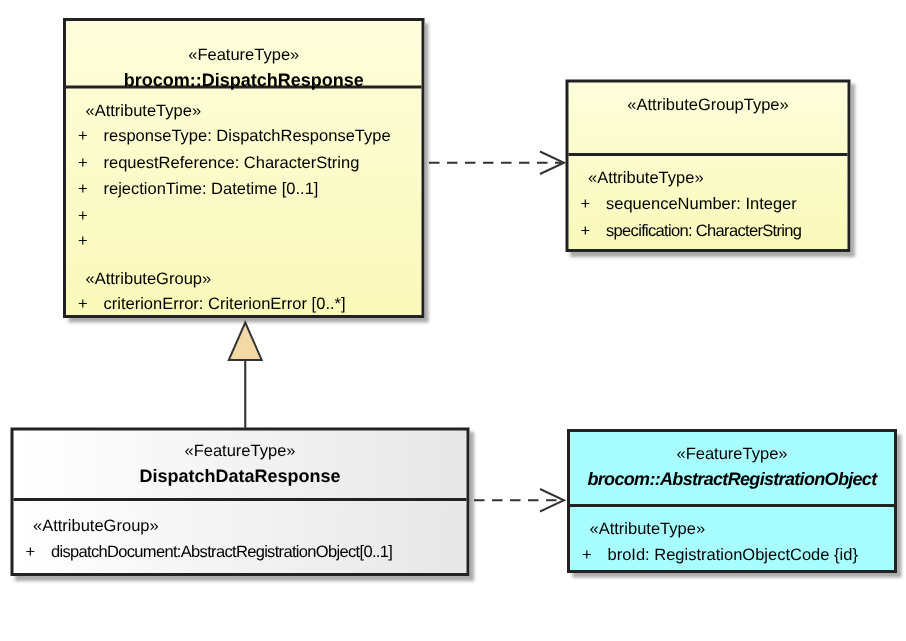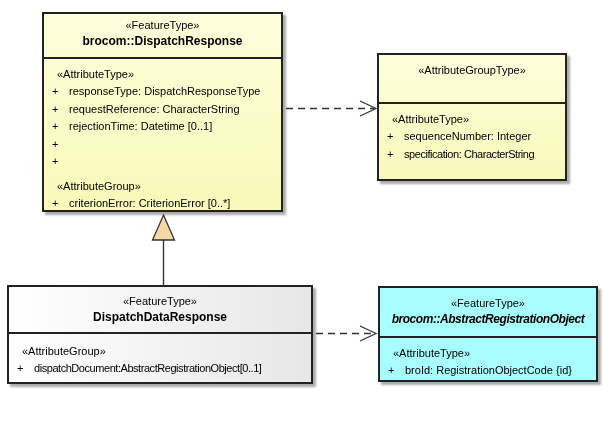--- a/index.html
+++ b/index.html
@@ -8,21 +8,21 @@
     font-family:"Liberation Sans",sans-serif;color:#000;
   }
   .uml-class{
     position:absolute;border:2px solid #222222;box-sizing:border-box;
     box-shadow:3px 3px 2px rgba(150,150,150,0.8);
   }
   .fill-yellow{background:linear-gradient(180deg,#fefedc 0%,#f9f9ba 100%);}
   .fill-cyan{background:#a8feff;}
   .fill-white{background:linear-gradient(90deg,#ffffff 0%,#e7e7e7 100%);}
   .cls-header{
-    border-bottom:2px solid #222222;text-align:center;padding:4px 2px 4px 2px;box-sizing:border-box;
+    border-bottom:2px solid #222222;text-align:center;padding:16px 2px 4px 2px;box-sizing:border-box;
   }
   .stereotype{font-size:11px;line-height:15px;}
   .cls-name{font-size:12px;font-weight:bold;line-height:16px;}
   .cls-name.italic{font-style:italic;text-align:center;}
   .cls-body{padding:6px 3px 0 0;}
   .sec-header{font-size:11px;line-height:18px;padding-left:13px;white-space:nowrap;}
   .sec-gap{margin-top:6px;}
   .attr-row{display:flex;font-size:11px;line-height:17.5px;white-space:nowrap;}
   .attr-row .vis{width:17px;padding-left:8px;flex:0 0 auto;}
   .attr-row .attr-text{flex:1 1 auto;}
@@ -60,21 +60,21 @@
         <span class="vis">+</span>
       </div>
       <div class="sec-header sec-gap">«AttributeGroup»</div>
       <div class="attr-row">
         <span class="vis">+</span>
         <span class="attr-text">criterionError: CriterionError [0..*]</span>
       </div>
     </div>
   </div>
 
-  <div class="uml-class fill-yellow" style="left:377px;top:53px;width:190px;height:128px;">
+  <div class="uml-class fill-yellow" style="left:377px;top:53px;width:190px;height:115px;">
     <div class="cls-header" style="height:49px;padding-top:8px;">
       <div class="stereotype">«AttributeGroupType»</div>
     </div>
     <div class="cls-body">
       <div class="sec-header">«AttributeType»</div>
       <div class="attr-row">
         <span class="vis">+</span>
         <span class="attr-text">sequenceNumber: Integer</span>
       </div>
       <div class="attr-row">

